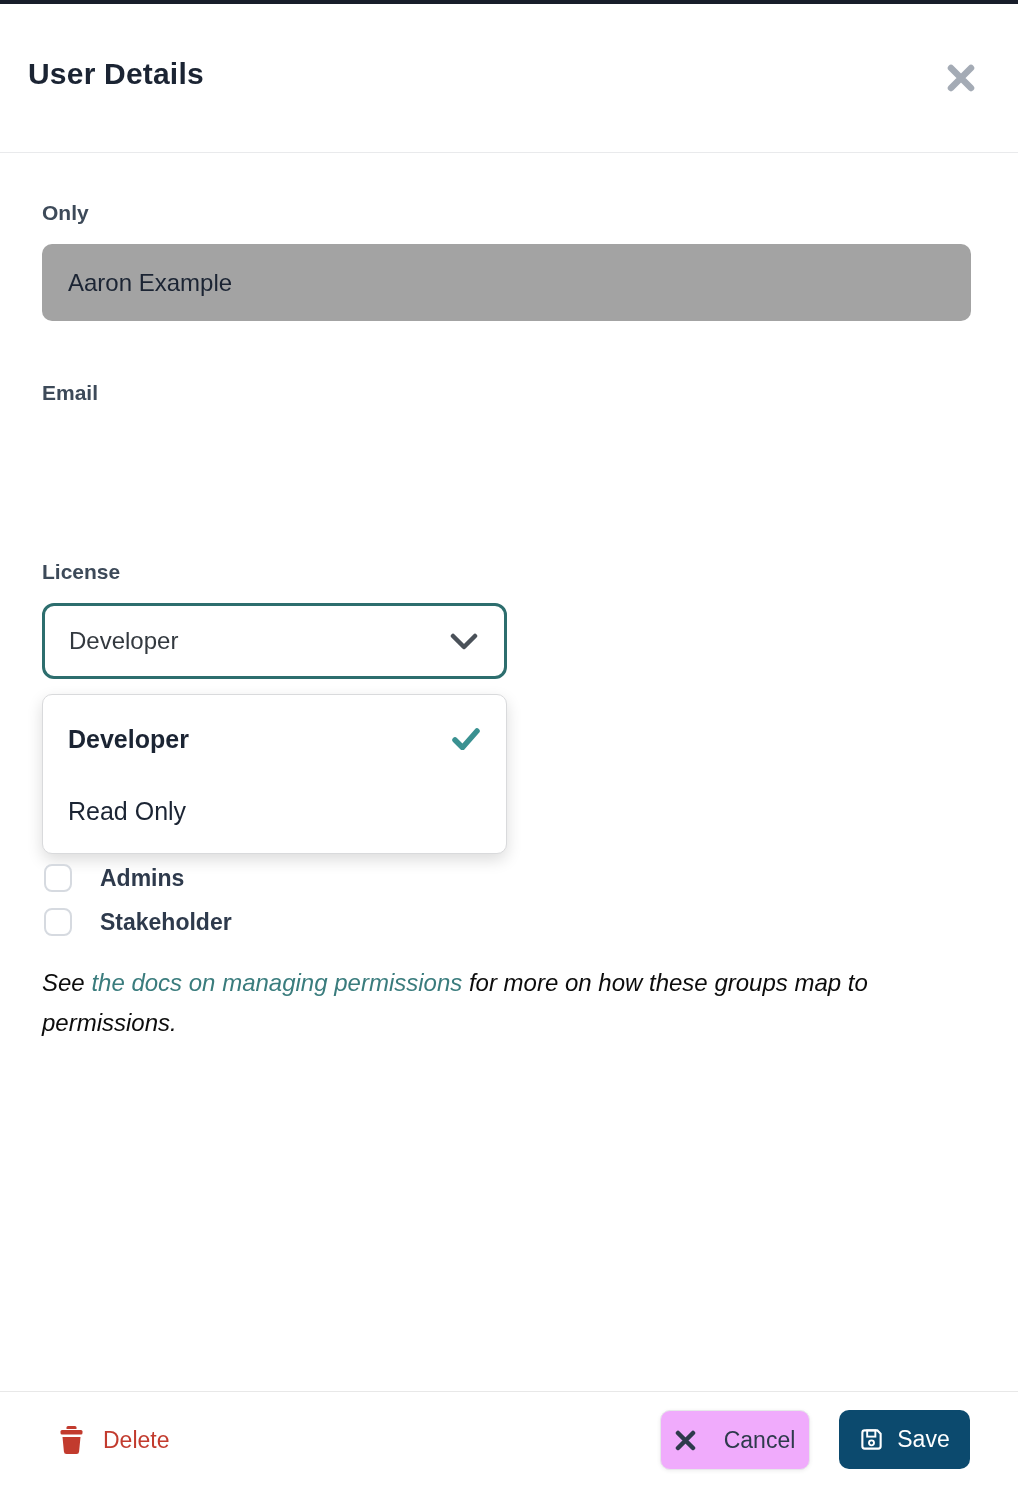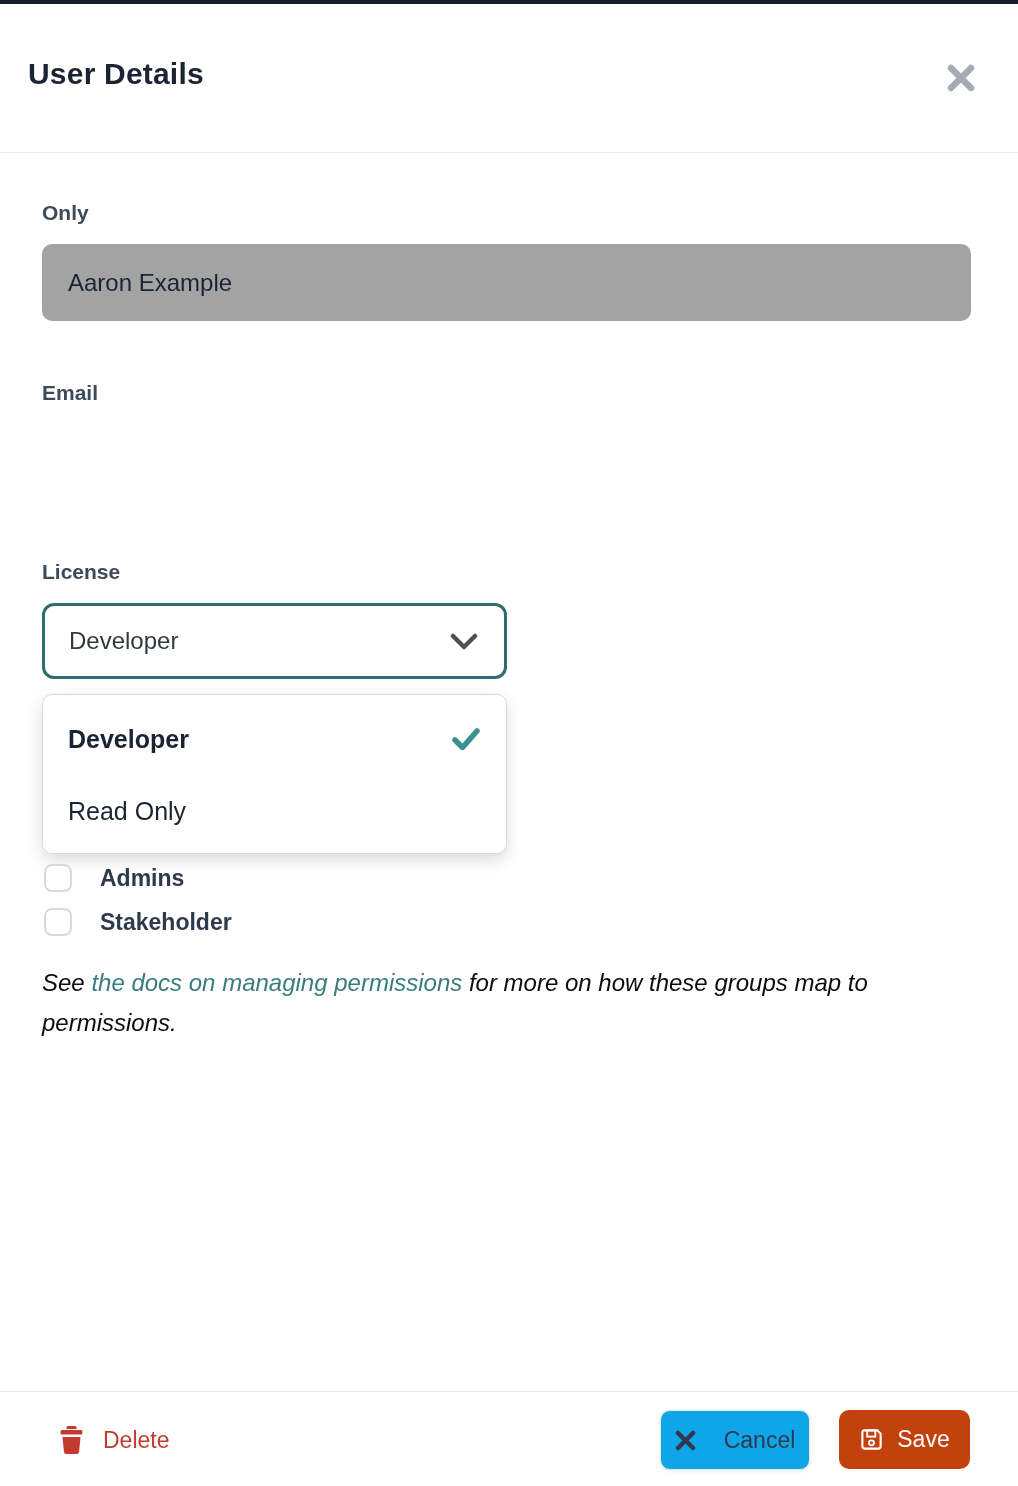--- a/index.html
+++ b/index.html
@@ -57,28 +57,28 @@
   .help a{color:#3a7c7d;text-decoration:none;font-style:italic;cursor:pointer;}
 
   .footer-divider{position:absolute;top:1391px;left:0;width:1018px;height:1px;background:#e8e8e8;}
   .delete-btn{
     position:absolute;left:60px;top:1418px;height:44px;display:flex;align-items:center;gap:20px;
     background:none;border:none;cursor:pointer;padding:0;
   }
   .delete-label{font-size:23px;color:#c23b2e;font-family:"Liberation Sans",sans-serif;}
   .cancel-btn{
     position:absolute;left:660px;top:1410px;width:150px;height:60px;box-sizing:border-box;
-    background:#0ea5e9;border:1px solid #e7e8ea;border-radius:10px;cursor:pointer;
+    background:#f0abfc;border:1px solid #e7e8ea;border-radius:10px;cursor:pointer;
     box-shadow:0 1px 4px rgba(0,0,0,0.07);
     display:flex;align-items:center;justify-content:center;gap:28px;
   }
   .cancel-label{font-size:23px;color:#2e3a4c;font-family:"Liberation Sans",sans-serif;}
   .save-btn{
     position:absolute;left:839px;top:1410px;width:131px;height:59px;box-sizing:border-box;
-    background:#c2410c;border:none;border-radius:10px;cursor:pointer;
+    background:#0c4a6e;border:none;border-radius:10px;cursor:pointer;
     display:flex;align-items:center;justify-content:center;gap:13px;
   }
   .save-label{font-size:23px;color:#ffffff;font-family:"Liberation Sans",sans-serif;}
   .icon{display:inline-flex;flex:0 0 auto;}
 </style>
 </head>
 <body>
 
 <div class="modal">
   <div class="topbar"></div>

